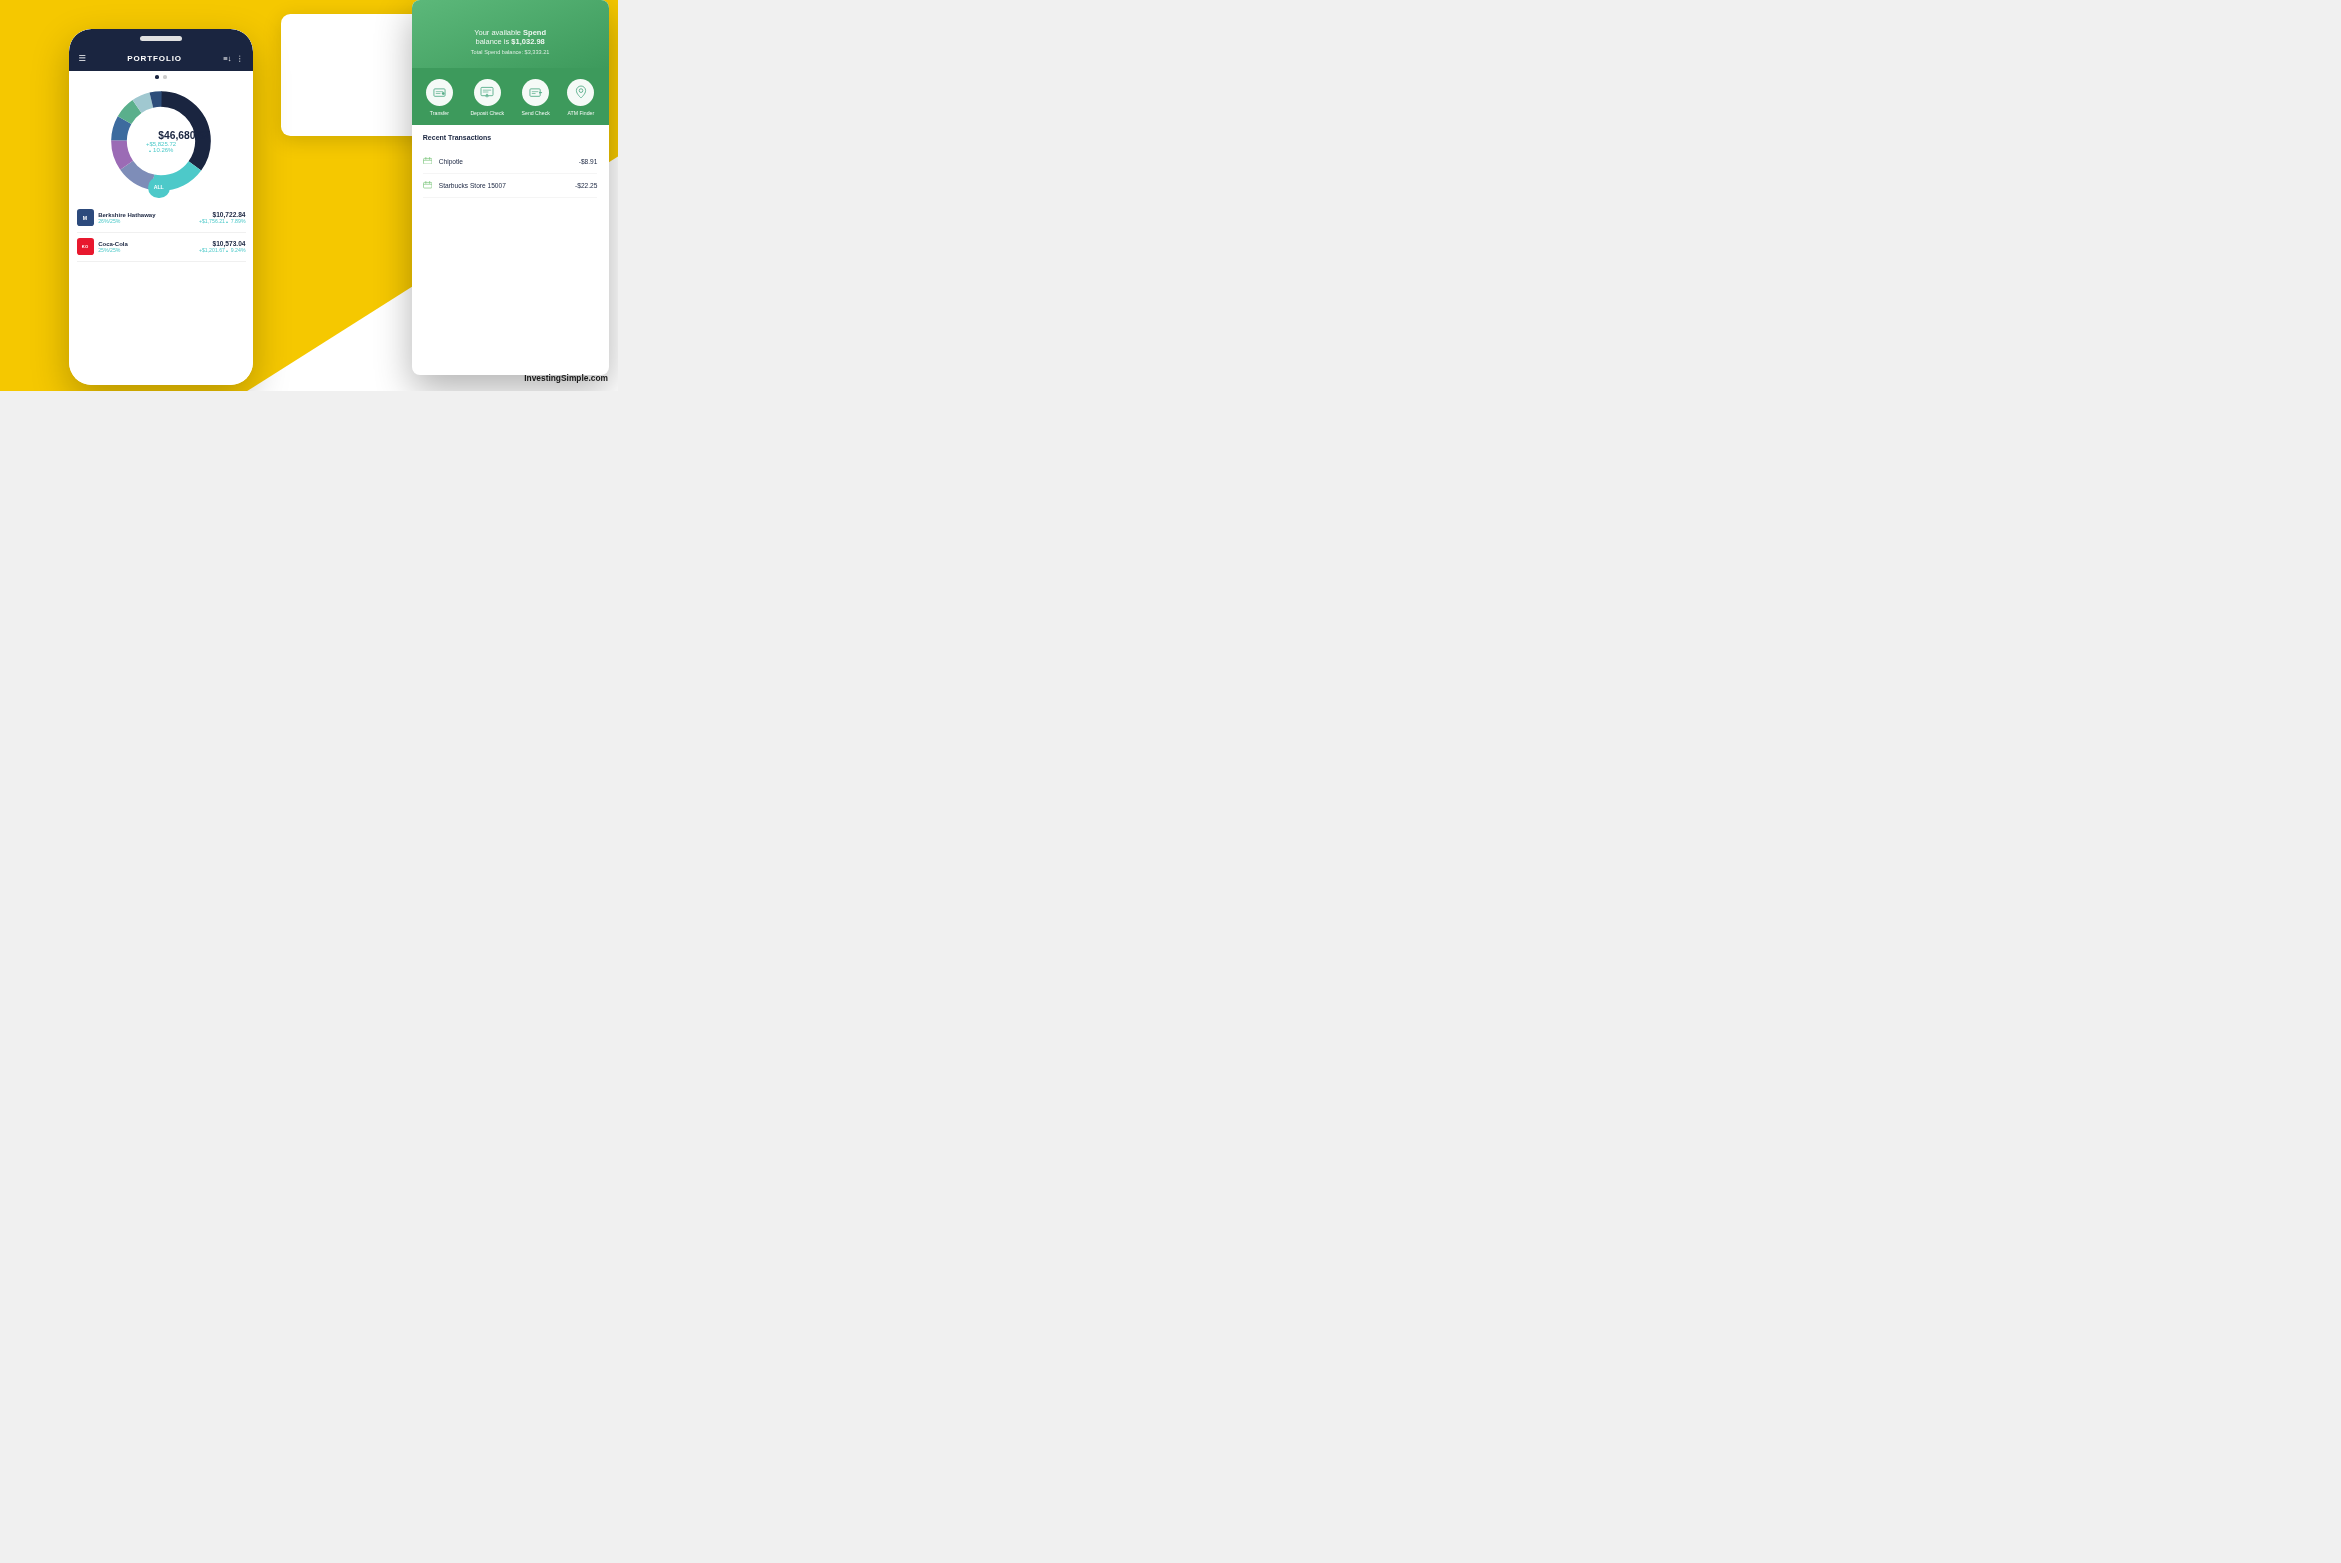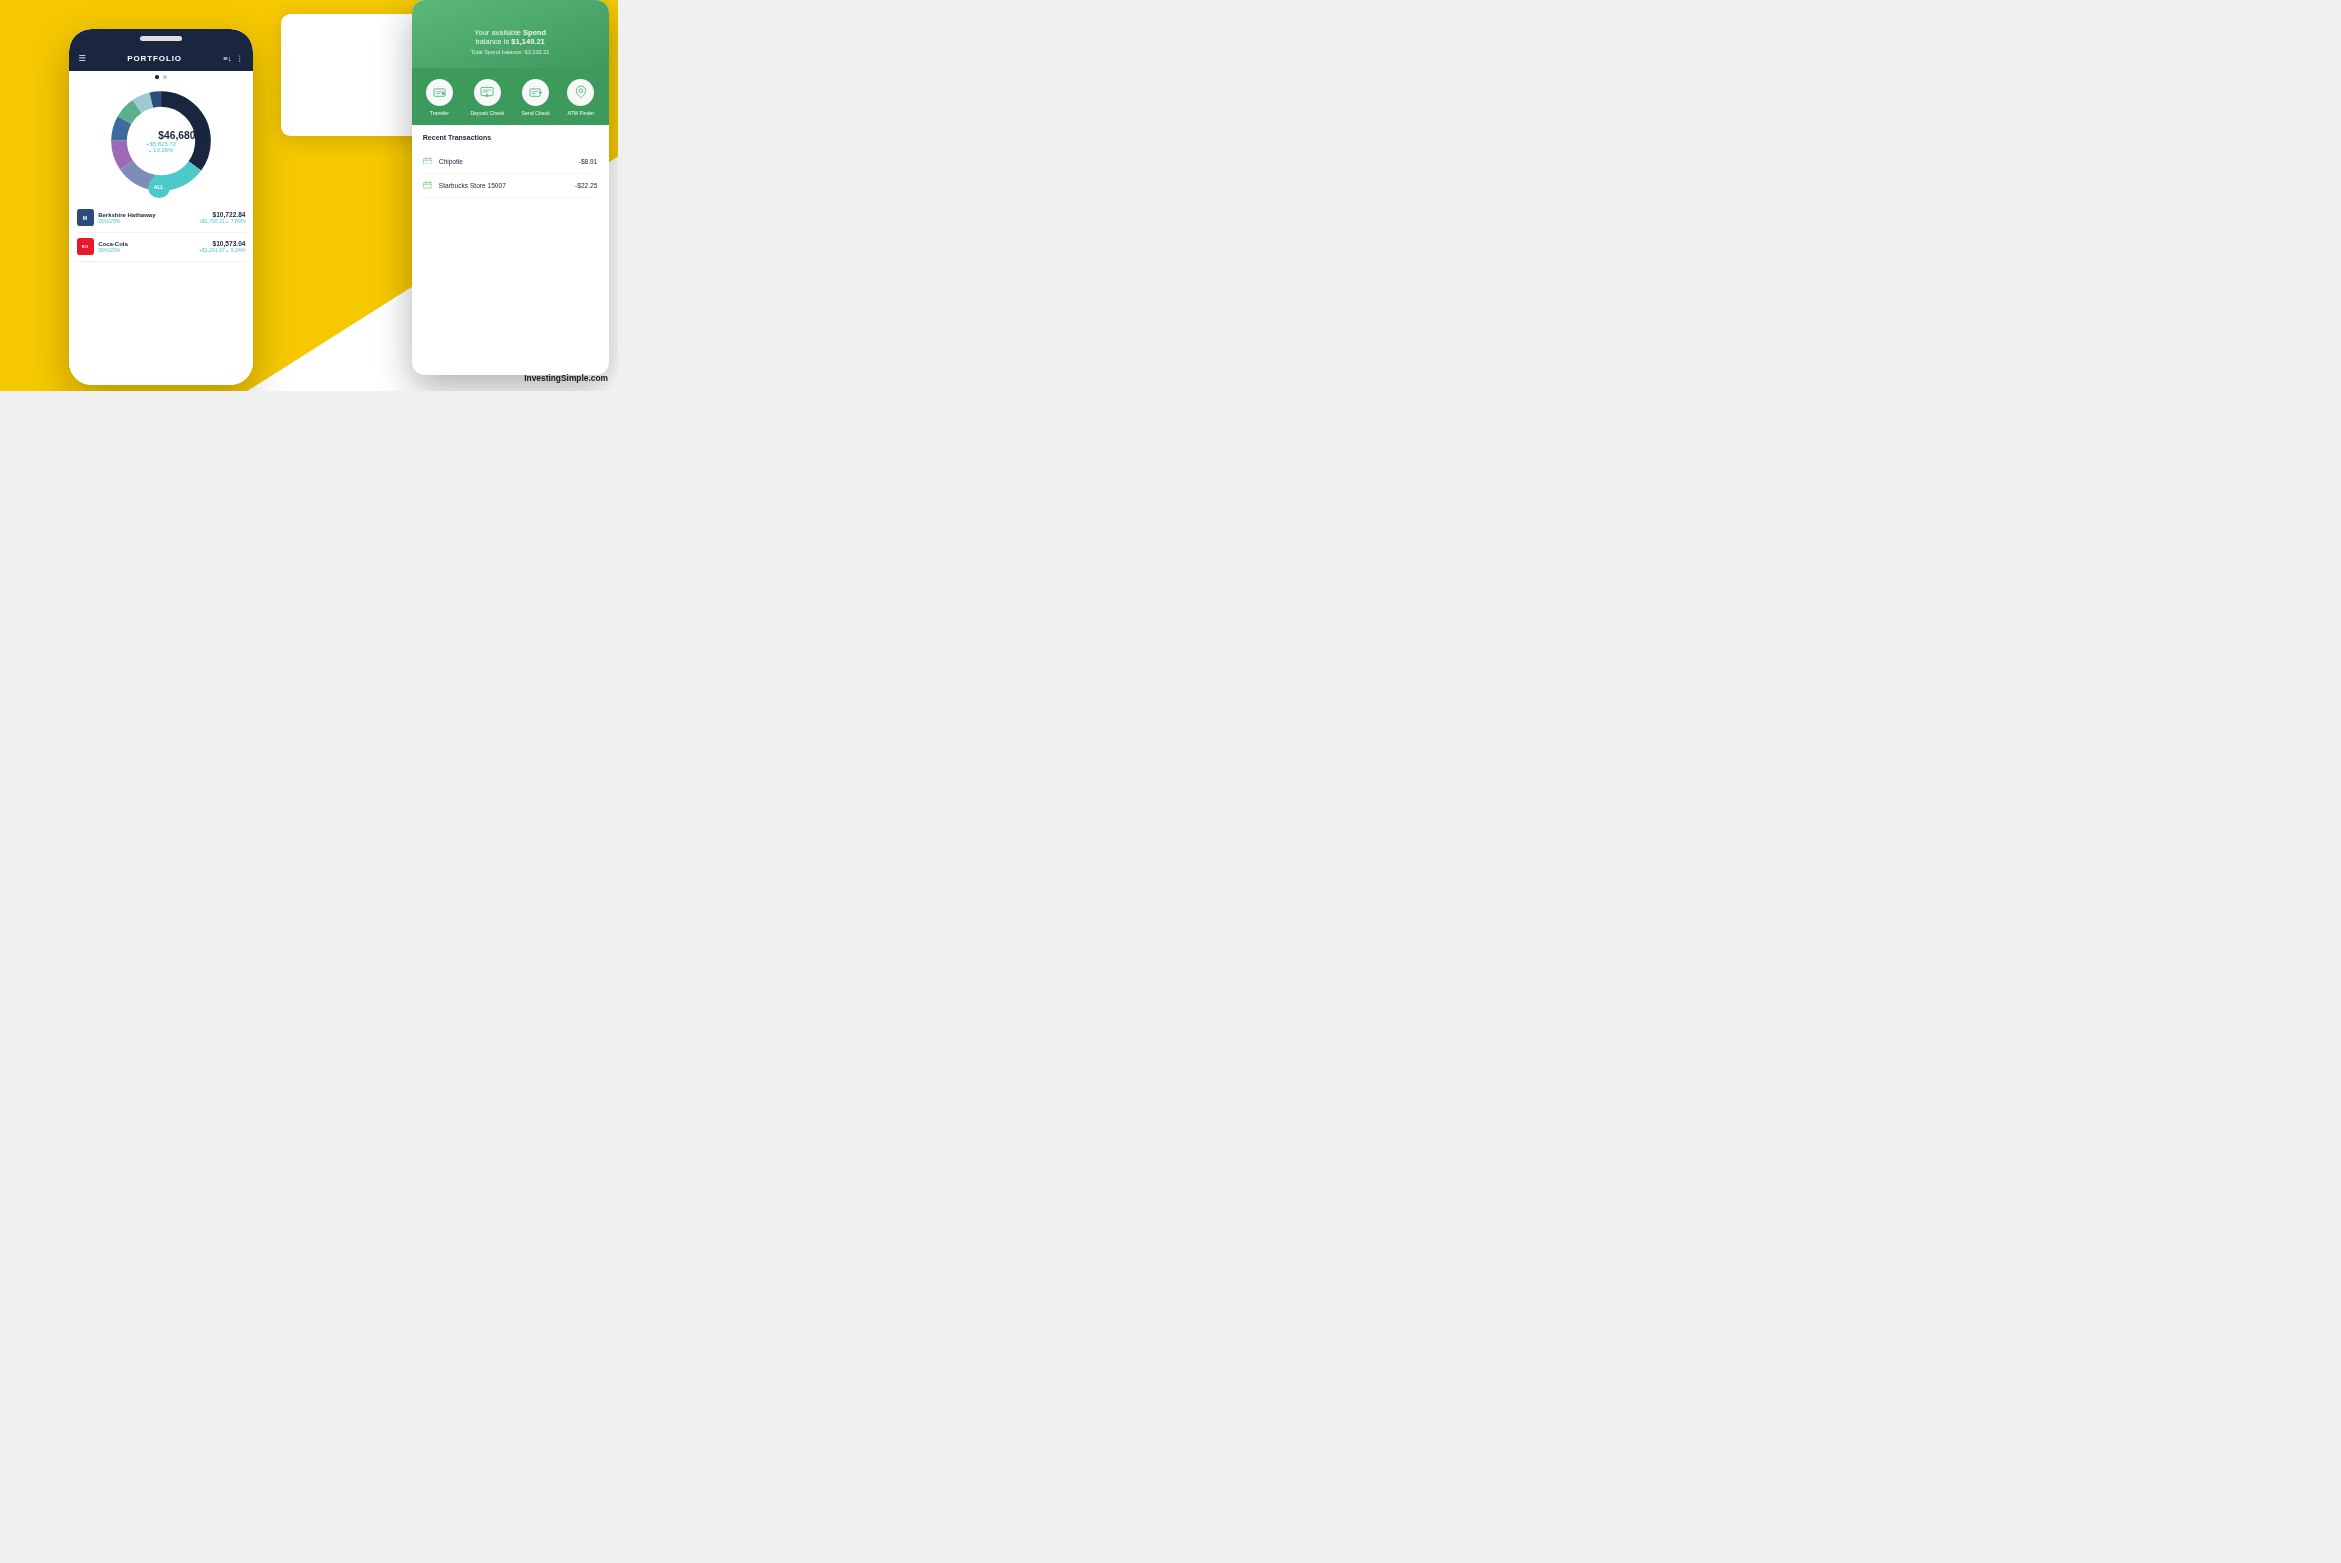--- a/index.html
+++ b/index.html
@@ -248,21 +248,21 @@
     }
 
     
     .phone-right {
       position: absolute;
       right: 9.4px;
       top: 0;
       width: 197px;
       height: 375px;
       background: #ffffff;
-      border-radius: 13px;
+      border-radius: 8px;
       box-shadow: 0 14px 37px rgba(0,0,0,0.3);
       z-index: 4;
       overflow: hidden;
     }
 
     .banking-header {
       background: #4caf6f;
       background: linear-gradient(160deg, #5cb87a 0%, #3d9a5c 100%);
       padding: 28px 13px 13px;
       text-align: center;
@@ -486,21 +486,21 @@
 </div>
 
 <div class="phone-right">
 
   <div class="banking-header">
     <div class="banking-subtitle">
       <span>Your available</span>
       <strong>Spend</strong>
       <br>
       <span>balance is</span>
-      <strong>$1,149.21</strong>
+      <strong>$1,032.98</strong>
     </div>
     <div class="banking-total">Total Spend balance: $3,333.21</div>
   </div>
 
   <div class="action-buttons">
 
     <div class="action-btn">
       <div class="action-icon-circle">
         <svg width="13" height="11.2" viewBox="0 0 28 24">
           <rect x="2" y="4" width="24" height="16" rx="2" fill="none" stroke="#5aaf8c" stroke-width="2"></rect>

